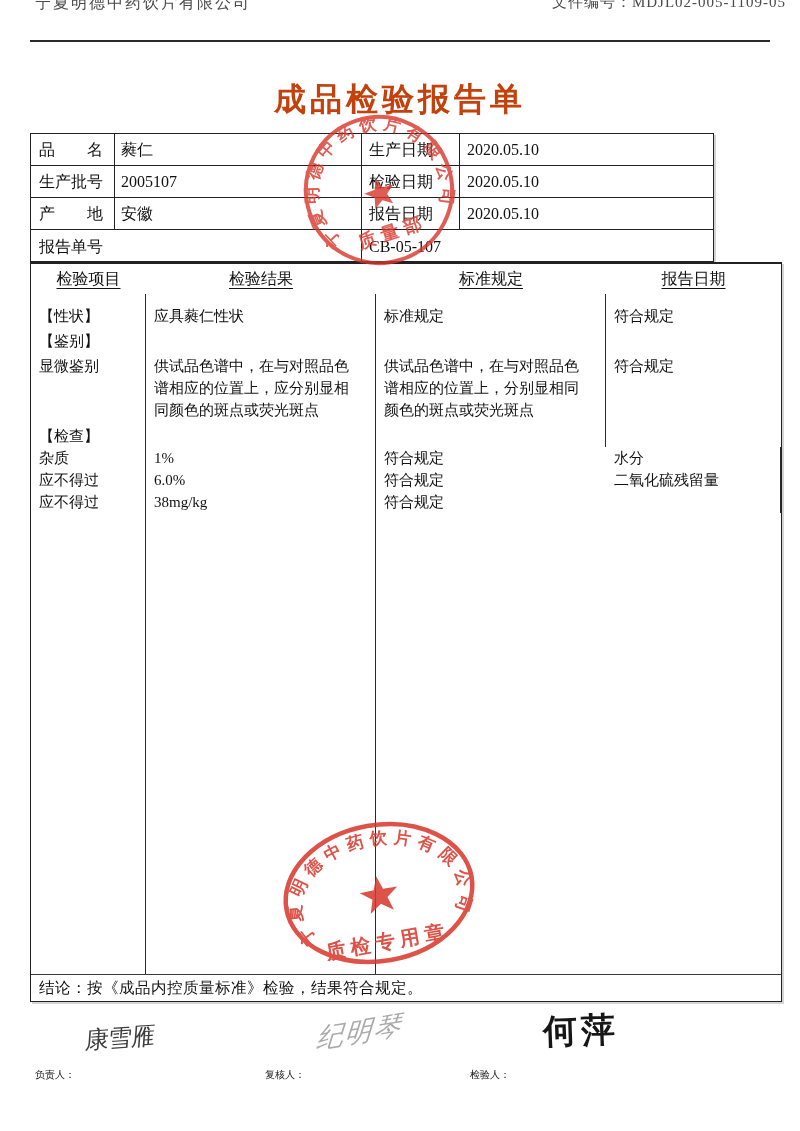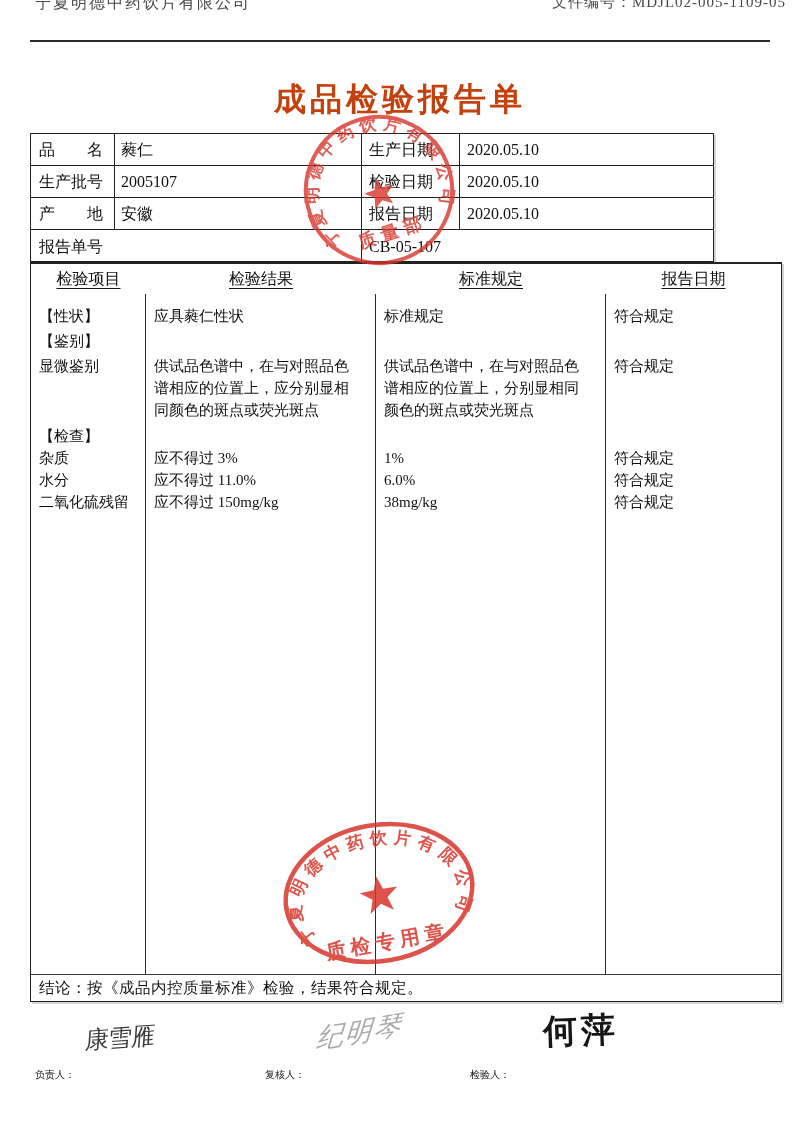--- a/index.html
+++ b/index.html
@@ -126,21 +126,20 @@
       <div class="tc br">供试品色谱中，在与对照品色谱相应的位置上，应分别显相同颜色的斑点或荧光斑点</div>
       <div class="tc br">供试品色谱中，在与对照品色谱相应的位置上，分别显相同颜色的斑点或荧光斑点</div>
       <div class="tc">符合规定</div>
 
       <div class="tc br">【检查】</div>
       <div class="tc br"></div>
       <div class="tc br"></div>
       <div class="tc"></div>
 
       <div class="tc br">杂质</div>
-      <div class="tc br">应不得过 3%</div>
       <div class="tc br">1%</div>
       <div class="tc">符合规定</div>
 
       <div class="tc br">水分</div>
       <div class="tc br">应不得过 11.0%</div>
       <div class="tc br">6.0%</div>
       <div class="tc">符合规定</div>
 
       <div class="tc br">二氧化硫残留量</div>
       <div class="tc br">应不得过 150mg/kg</div>

